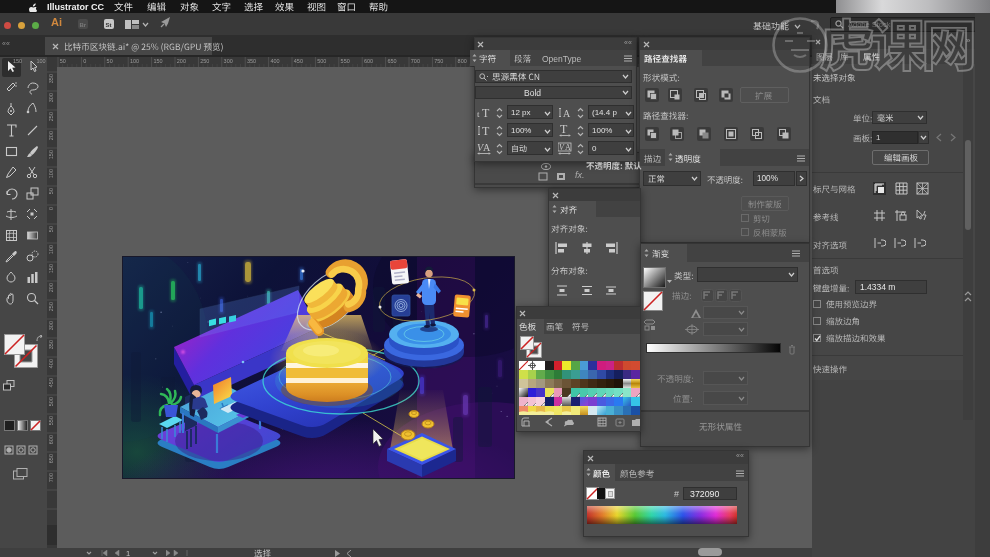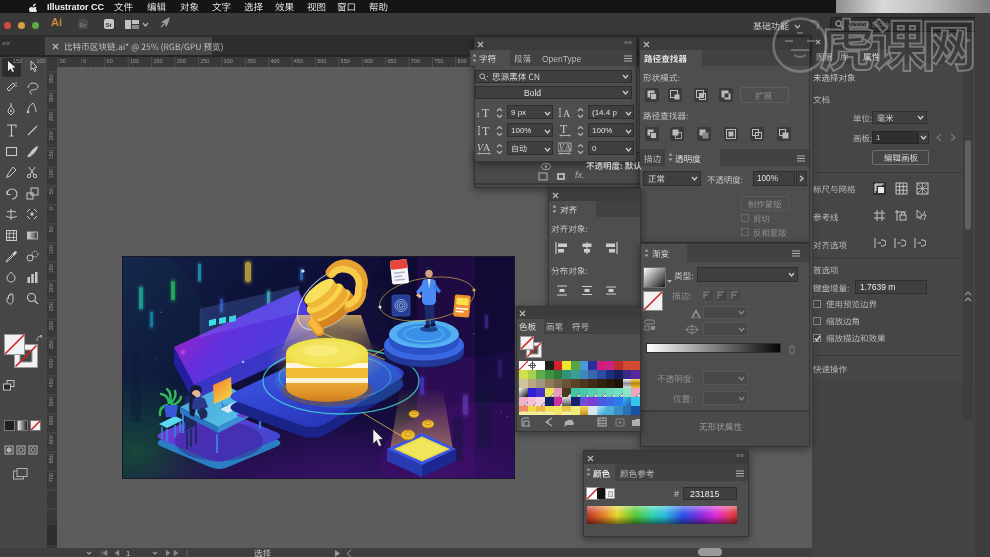--- a/index.html
+++ b/index.html
@@ -504,21 +504,21 @@
     <svg style="position:absolute;left:893px;top:237px" width="13" height="12" viewBox="0 0 13 12">
       <path d="M2 1 V11 M4.5 6 H8" stroke="#c5c5c5" stroke-width="1" fill="none"></path>
       <path d="M8 3 H10 A3 3 0 0 1 10 9 H8" stroke="#c5c5c5" fill="none" stroke-width="1"></path>
     </svg>
     <svg style="position:absolute;left:913px;top:237px" width="13" height="12" viewBox="0 0 13 12">
       <path d="M2 1 V11 M4.5 6 H8" stroke="#c5c5c5" stroke-width="1" fill="none"></path>
       <path d="M8 3 H10 A3 3 0 0 1 10 9 H8" stroke="#c5c5c5" fill="none" stroke-width="1"></path>
     </svg>
     <div style="position:absolute;left:812px;top:258px;width:153px;height:1px;background:#3a3a3a;"></div>
     <div style="position:absolute;left:855px;top:280px;width:72px;height:14px;background:#3f3f3f;border:1px solid #2f2f2f;box-sizing:border-box;"></div>
-    <div style="position:absolute;left:860px;top:283px;font-size:8.5px;color:#e8e8e8;font-weight:normal;white-space:nowrap;line-height:1;">1.7639 m</div>
+    <div style="position:absolute;left:860px;top:283px;font-size:8.5px;color:#e8e8e8;font-weight:normal;white-space:nowrap;line-height:1;">1.4334 m</div>
     <div style="position:absolute;left:813px;top:300px;width:8px;height:8px;background:transparent;border:1px solid #888;box-sizing:border-box;"></div>
     <div style="position:absolute;left:813px;top:317px;width:8px;height:8px;background:transparent;border:1px solid #888;box-sizing:border-box;"></div>
     <div style="position:absolute;left:813px;top:334px;width:8px;height:8px;background:#3f3f3f;border:1px solid #888;box-sizing:border-box;"></div>
     <svg style="position:absolute;left:814px;top:335px" width="7" height="7" viewBox="0 0 7 7">
       <path d="M1 3.5 L2.8 5.5 L6 1" stroke="#e0e0e0" stroke-width="1.3" fill="none"></path>
     </svg>
     <div style="position:absolute;left:812px;top:355px;width:153px;height:1px;background:#3a3a3a;"></div>
     <div style="position:absolute;left:812px;top:380px;width:163px;height:177px;background:#434343;"></div>
     <div style="position:absolute;left:963px;top:64px;width:10px;height:356px;background:#3e3e3e;"></div>
     <div style="position:absolute;left:965px;top:140px;width:6px;height:90px;background:#606060;border-radius:3px;"></div>
@@ -570,21 +570,21 @@
     </svg>
     <div style="position:absolute;left:480px;top:88.5px;font-size:8.5px;color:#e0e0e0;font-weight:normal;white-space:nowrap;line-height:1;margin-left:44px;">Bold</div>
     <svg style="position:absolute;left:477px;top:106px" width="15" height="13" viewBox="0 0 15 13">
       <text x="0" y="11" font-family="Liberation Serif" font-size="9" fill="#c9c9c9">t</text>
       <text x="5" y="11" font-family="Liberation Serif" font-size="12" fill="#c9c9c9">T</text>
     </svg>
     <svg style="position:absolute;left:496px;top:106.5px" width="7" height="12" viewBox="0 0 7 12">
       <path d="M1 4 L3.5 1.5 L6 4 M1 8 L3.5 10.5 L6 8" stroke="#b5b5b5" stroke-width="1.1" fill="none"></path>
     </svg>
     <div style="position:absolute;left:507px;top:105px;width:46px;height:14px;background:#3f3f3f;border:1px solid #2f2f2f;box-sizing:border-box;"></div>
-    <div style="position:absolute;left:511px;top:108.5px;font-size:8px;color:#e0e0e0;font-weight:normal;white-space:nowrap;line-height:1;">9 px</div>
+    <div style="position:absolute;left:511px;top:108.5px;font-size:8px;color:#e0e0e0;font-weight:normal;white-space:nowrap;line-height:1;">12 px</div>
     <svg style="position:absolute;left:544px;top:110.5px" width="7" height="5" viewBox="0 0 7 5">
       <path d="M1 1 L3.5 4 L6 1" stroke="#cfcfcf" stroke-width="1.2" fill="none"></path>
     </svg>
     <svg style="position:absolute;left:558px;top:106px" width="15" height="13" viewBox="0 0 15 13">
       <path d="M2 2 L2 11 M1 3 L2 2 L3 3 M1 10 L2 11 L3 10" stroke="#c9c9c9" fill="none" stroke-width="0.8"></path>
       <text x="5" y="11" font-family="Liberation Serif" font-size="10" fill="#c9c9c9">A</text>
     </svg>
     <svg style="position:absolute;left:577px;top:106.5px" width="7" height="12" viewBox="0 0 7 12">
       <path d="M1 4 L3.5 1.5 L6 4 M1 8 L3.5 10.5 L6 8" stroke="#b5b5b5" stroke-width="1.1" fill="none"></path>
     </svg>
@@ -1043,21 +1043,21 @@
     </svg>
     <svg style="position:absolute;left:586px;top:487px" width="13" height="13" viewBox="0 0 13 13">
       <rect x="0.5" y="0.5" width="12" height="12" fill="#fff" stroke="#999"></rect>
       <path d="M1 12 L12 1" stroke="#cc2222" stroke-width="1.5"></path>
     </svg>
     <div style="position:absolute;left:597px;top:488px;width:10px;height:11px;background:#111;"></div>
     <div style="position:absolute;left:605px;top:488px;width:10px;height:11px;background:#f5f5f5;border:1px solid #999;box-sizing:border-box;"></div>
     <div style="position:absolute;left:607.5px;top:490.5px;width:5px;height:6px;background:#ddd;border:1px solid #aaa;box-sizing:border-box;"></div>
     <div style="position:absolute;left:674px;top:489.5px;font-size:9px;color:#cccccc;font-weight:normal;white-space:nowrap;line-height:1;">#</div>
     <div style="position:absolute;left:683px;top:487px;width:54px;height:13px;background:#3f3f3f;border:1px solid #2f2f2f;box-sizing:border-box;"></div>
-    <div style="position:absolute;left:690px;top:489.5px;font-size:8.8px;color:#ececec;font-weight:normal;white-space:nowrap;line-height:1;">231815</div>
+    <div style="position:absolute;left:690px;top:489.5px;font-size:8.8px;color:#ececec;font-weight:normal;white-space:nowrap;line-height:1;">372090</div>
     <div style="position:absolute;left:587px;top:506px;width:150px;height:18px;background:linear-gradient(180deg, rgba(255,255,255,0.42), rgba(255,255,255,0.05) 40%, rgba(0,0,0,0) 55%, rgba(0,0,0,0.5)), linear-gradient(90deg,#c03028,#e07828 10%,#e8d52a 20%,#55c832 32%,#2ed5a8 43%,#2ab8e0 52%,#2a50e8 64%,#8a2ae0 76%,#e02ad5 86%,#e83a62 95%,#d03028);"></div>
     <svg style="position:absolute;left:123px;top:257px" width="391" height="221" viewBox="0 0 391 221">
       <defs>
 <linearGradient id="abg" x1="0" y1="0" x2="1" y2="0.5">
 <stop offset="0" stop-color="#16234a"></stop>
           <stop offset="0.33" stop-color="#0d1238"></stop>
           <stop offset="0.66" stop-color="#130c3a"></stop>
           <stop offset="1" stop-color="#180c42"></stop>
         </linearGradient>
 <radialGradient id="agreen">

